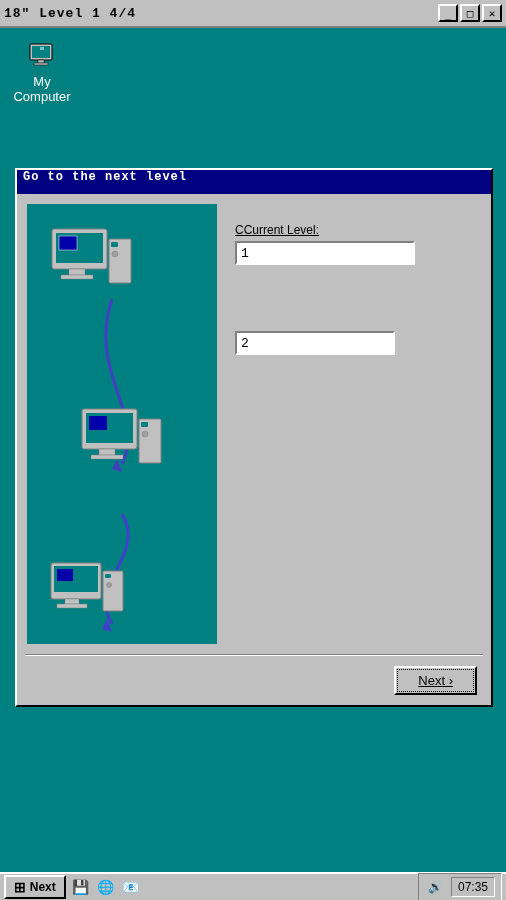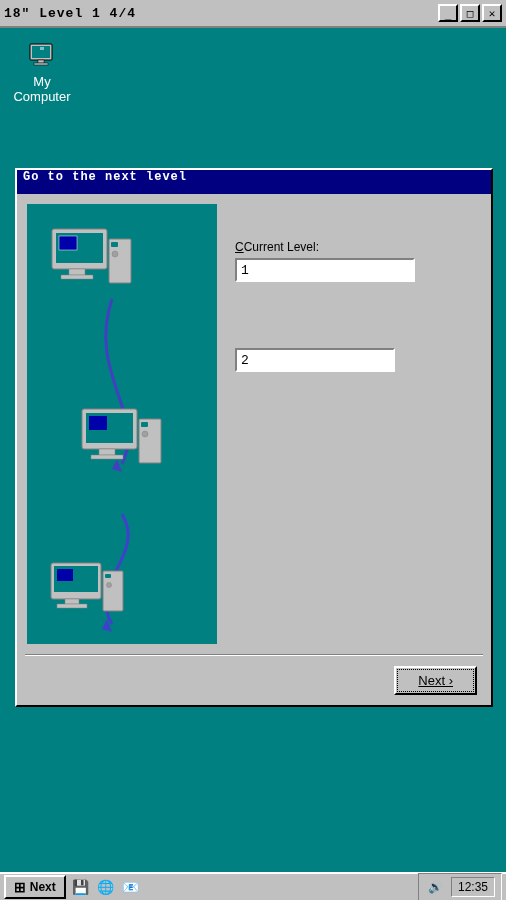--- a/index.html
+++ b/index.html
@@ -381,21 +381,21 @@
             <rect x="56" y="12" width="20" height="40" rx="1" fill="#c0c0c0" stroke="#808080" stroke-width="1"></rect>
             <rect x="58" y="15" width="6" height="4" fill="#008080" rx="1"></rect>
             <circle cx="62" cy="26" r="2.5" fill="#a0a0a0" stroke="#808080" stroke-width="0.5"></circle>
             <rect x="10" y="10" width="16" height="12" fill="#0000aa"></rect>
           </svg>
         </div>
       </div>
 
       <div class="right-panel">
 
-        <div class="field-group" style="margin-top: 30px;">
+        <div class="field-group" style="margin-top: 13px; text-decoration: underline;">
           <div class="field-label">
             <u>C</u><span>Current Level:</span>
           </div>
           <input type="text" class="text-input current-level-input" value="1" readonly="" style="">
         </div>
 
         <div style="height: 40px;"></div>
 
         <div class="field-group">
           <div class="browse-row">
@@ -420,15 +420,15 @@
     <span style="font-size:14px;">⊞</span>
     <span>Next</span>
   </button>
   <div class="taskbar-items">
     <div class="taskbar-icon">💾</div>
     <div class="taskbar-icon">🌐</div>
     <div class="taskbar-icon">📧</div>
   </div>
   <div class="taskbar-tray">
     <div class="taskbar-icon" style="font-size:12px;">🔊</div>
-    <div class="taskbar-clock">12:35</div>
+    <div class="taskbar-clock">07:35</div>
   </div>
 </div>
 
 </body></html>

